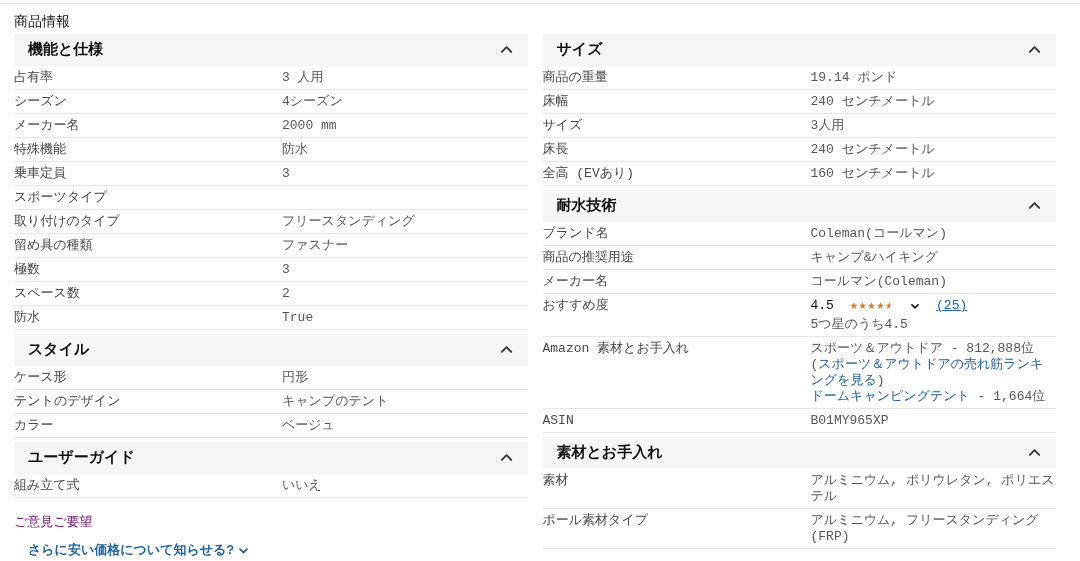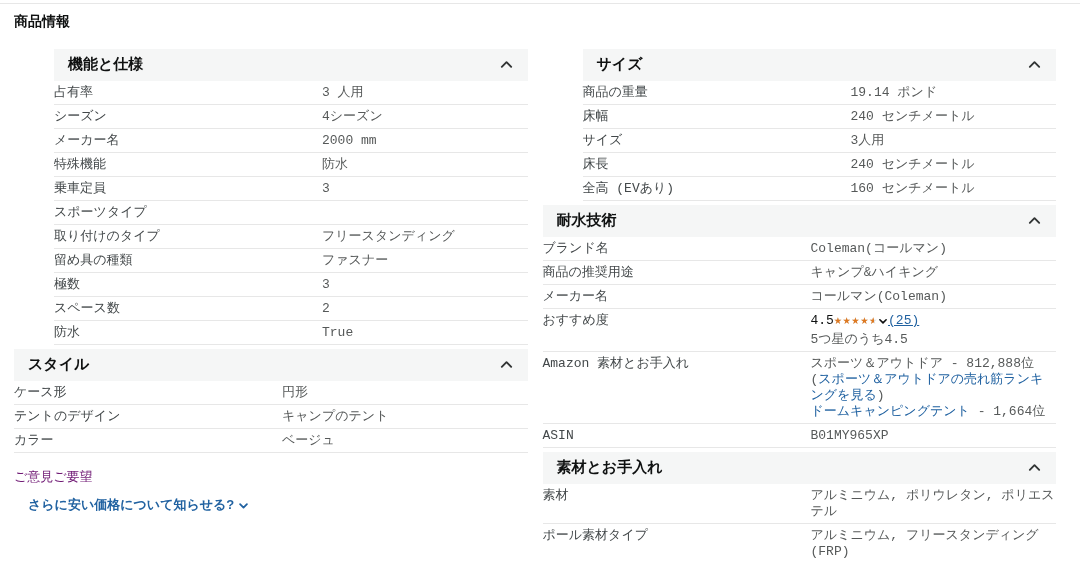--- a/index.html
+++ b/index.html
@@ -4,47 +4,47 @@
 <style>
   html,body{margin:0;padding:0;background:#ffffff;}
   body{
     width:1080px;height:561px;overflow:hidden;position:relative;
     font-family:"Liberation Sans","DejaVu Sans",sans-serif;
     color:#565959;font-size:13px;
     -webkit-font-smoothing:antialiased;
   }
   .top-divider{height:1px;background:#e7e7e7;margin-top:3px;}
   .page-title{
-    font-size:14px;font-weight:bold;color:#0f1111;
-    margin:9px 0 18px 14px;
+    font-size:14px;font-weight:normal;color:#0f1111;
+    margin:9px 0 3px 14px;
   }
   .columns{
     display:flex;align-items:flex-start;
     padding-left:14px;padding-right:24px;gap:15px;
   }
   .col{flex:1;min-width:0;}
   .section{margin-top:4px;}
-  .section:first-child{margin-top:0;margin-left:40px;}
+  .section:first-child{margin-top:0;}
   .section-header{
     background:#f5f6f6;
     display:flex;align-items:center;justify-content:space-between;
     padding:6px 14px 7px 14px;cursor:pointer;
   }
   .section-title{font-size:15px;font-weight:bold;color:#0f1111;}
   .chev{display:block;}
   .spec-row{
     display:flex;align-items:flex-start;
     padding:4px 0 3px 0;border-bottom:1px solid #e7e7e7;
     line-height:16px;box-sizing:border-box;min-height:23px;font-family:Liberation Mono, monospace;
   }
   .spec-label{width:268px;flex-shrink:0;color:#43484a;padding-right:10px;box-sizing:border-box;}
   .spec-value{flex:1;color:#565959;word-break:break-word;}
   a.lnk{color:#2162a1;text-decoration:none;cursor:pointer;}
   a.lnk-underline{text-decoration:underline;}
-  .rating-line{display:flex;align-items:center;gap:0;}
+  .rating-line{display:flex;align-items:center;gap:16px;}
   .rating-score{color:#0f1111;}
   .stars{position:relative;display:inline-block;font-size:13px;line-height:14px;letter-spacing:1px;color:#d9dcdc;}
   .stars .stars-fg{
     position:absolute;left:0;top:0;overflow:hidden;white-space:nowrap;
     color:#de7921;
   }
   .rating-caption{margin-top:3px;color:#565959;}
   .feedback{margin-top:15px;padding-left:0;}
   .feedback-heading{font-weight:normal;color:#701a75;font-size:13px;}
   .feedback-link{
@@ -125,20 +125,32 @@
             <span class="spec-label">ケース形</span>
             <span class="spec-value">円形</span>
           </div>
           <div class="spec-row">
             <span class="spec-label">テントのデザイン</span>
             <span class="spec-value">キャンプのテント</span>
           </div>
           <div class="spec-row">
             <span class="spec-label">カラー</span>
             <span class="spec-value">ベージュ</span>
+          </div>
+        </div>
+        <div class="section">
+          <div class="section-header">
+            <span class="section-title">ユーザーガイド</span>
+            <svg class="chev" width="15" height="15" viewBox="0 0 16 16">
+              <polyline points="3,10.5 8,5.5 13,10.5" fill="none" stroke="#303333" stroke-width="2" stroke-linecap="round" stroke-linejoin="round"></polyline>
+            </svg>
+          </div>
+          <div class="spec-row">
+            <span class="spec-label">組み立て式</span>
+            <span class="spec-value">いいえ</span>
           </div>
         </div>
       </div>
     <div class="feedback">
       <div class="feedback-heading">ご意見ご要望</div>
       <a class="lnk feedback-link">
         <span>さらに安い価格について知らせる?</span>
         <svg class="chev" width="11" height="11" viewBox="0 0 16 16">
             <polyline points="3,6 8,11 13,6" fill="none" stroke="#2162a1" stroke-width="2.6" stroke-linecap="round" stroke-linejoin="round"></polyline>
           </svg>

